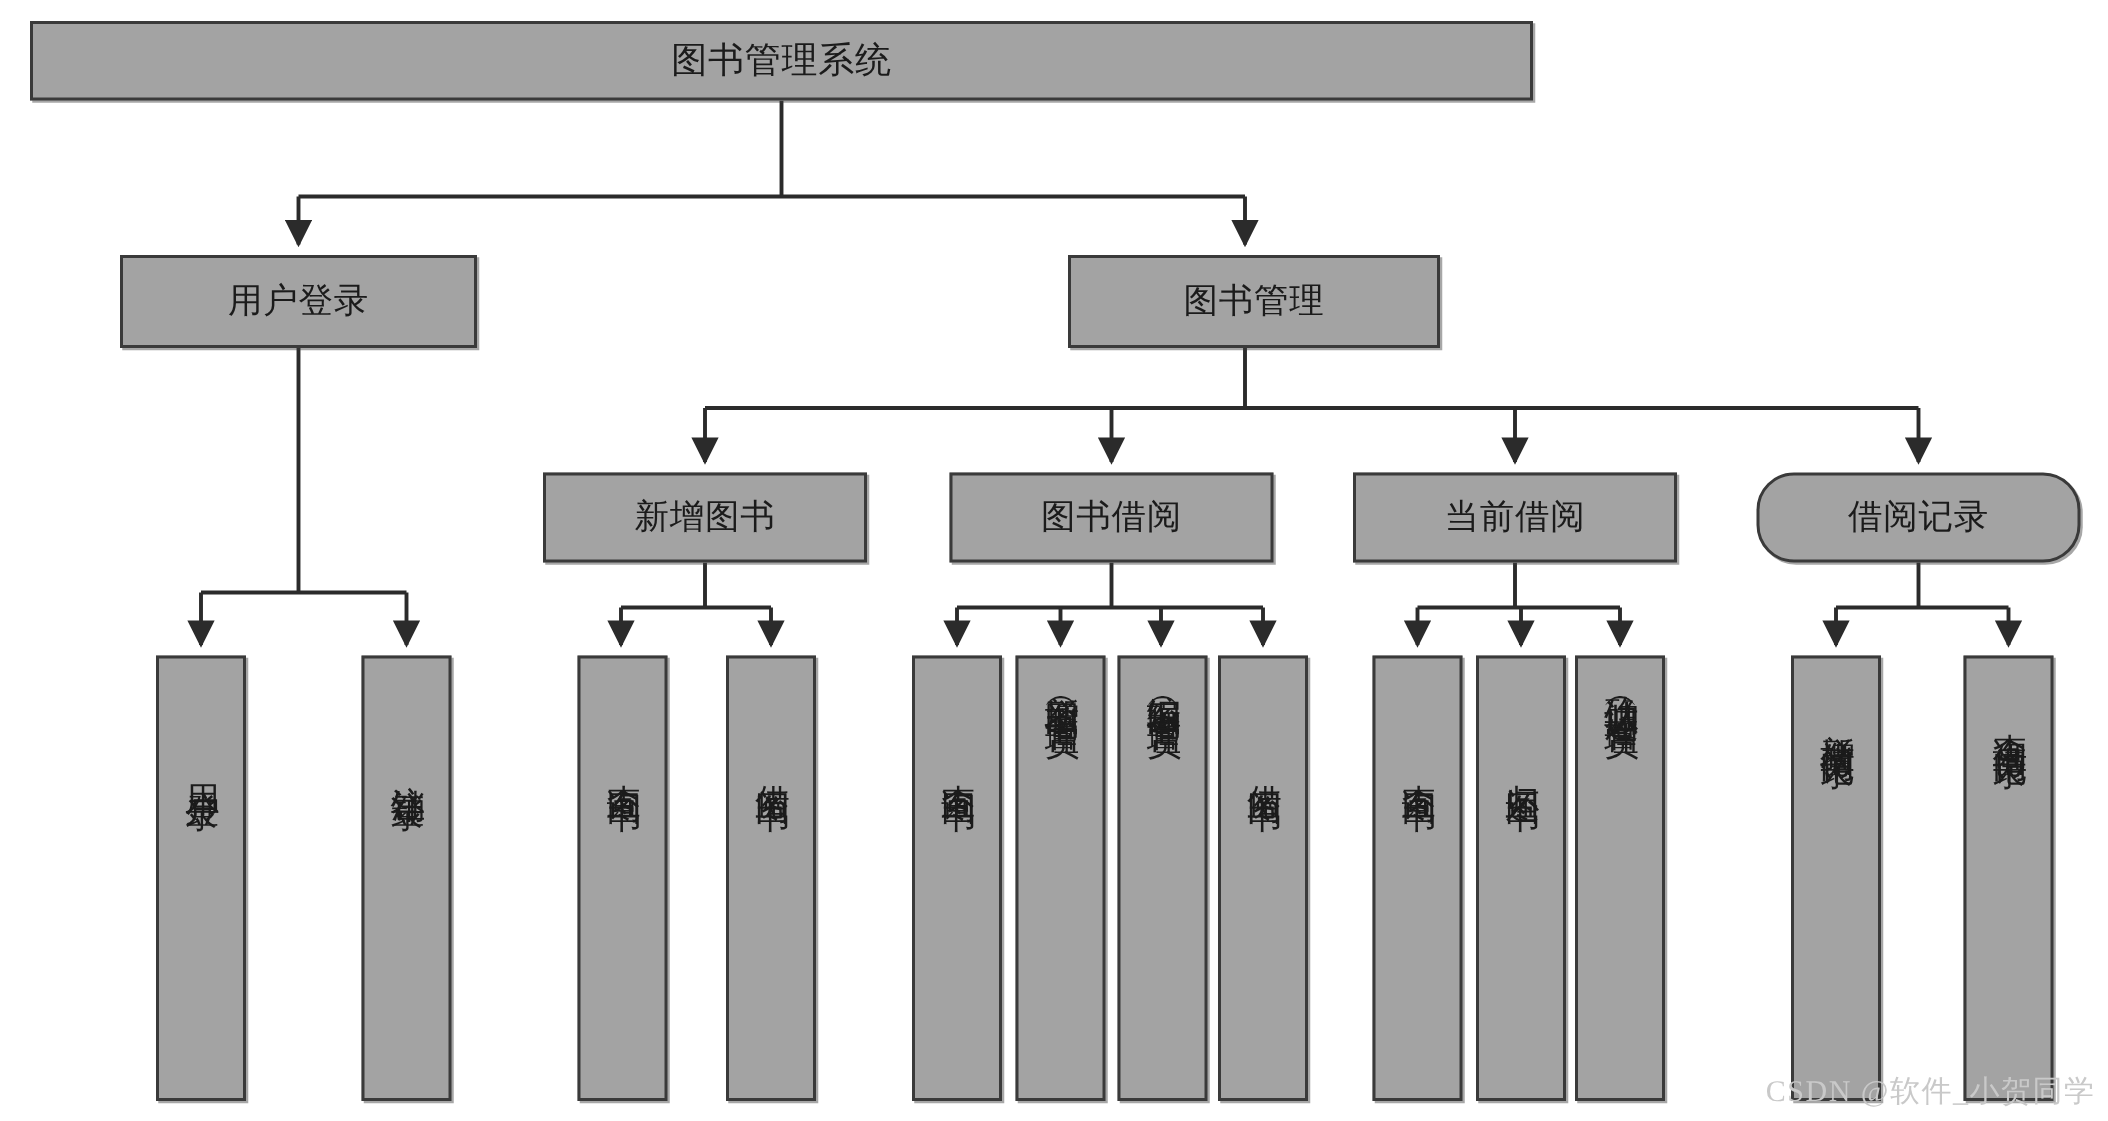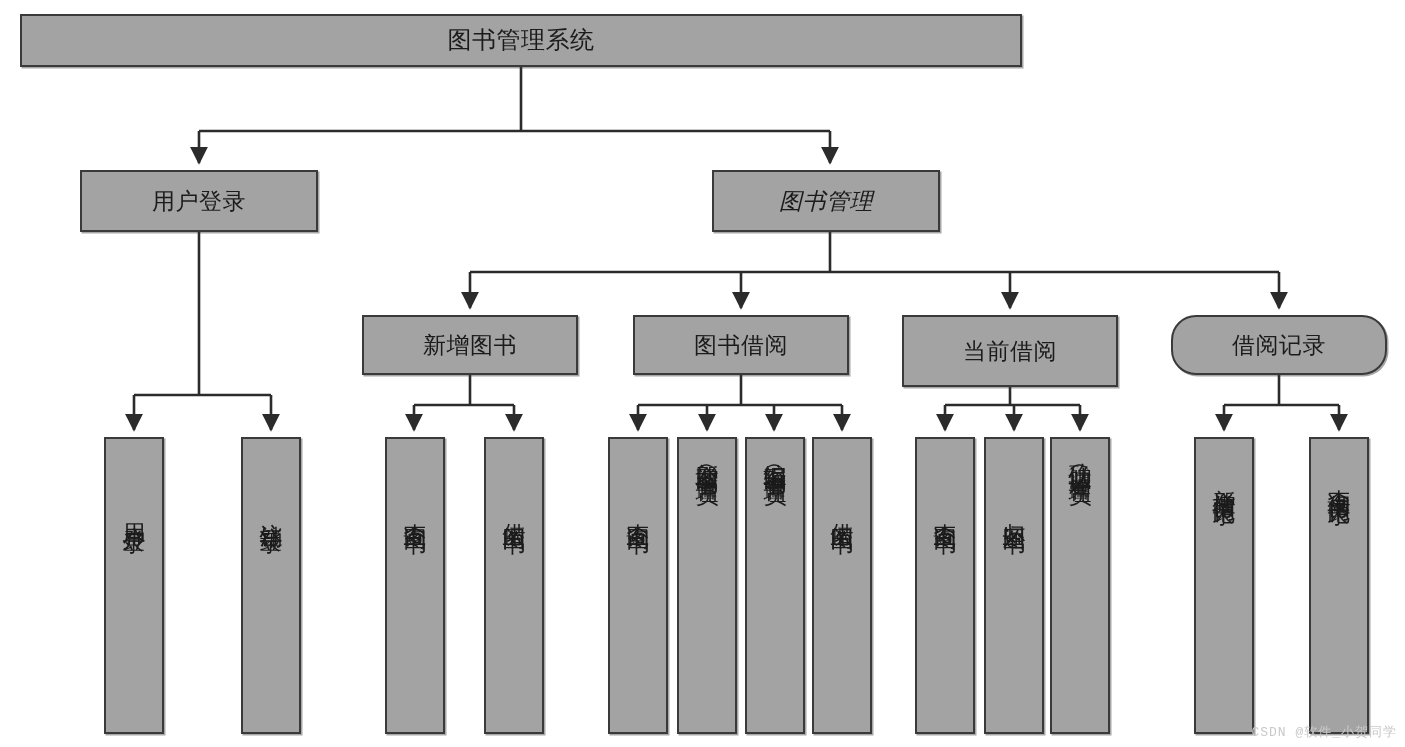--- a/index.html
+++ b/index.html
@@ -37,25 +37,25 @@
   .node.v .label{
     writing-mode:vertical-rl;
     text-orientation:upright;
     font-size:23px;
     letter-spacing:3px;
     line-height:1;
   }
   .watermark{
     position:absolute;
     right:8px;bottom:6px;
-    font-size:13px;
+    font-size:20px;
     color:#c9c9c9;
     letter-spacing:1px;
     white-space:nowrap;
-    font-family:Liberation Mono, monospace;
+    font-family:Liberation Serif, serif;
   }
 </style>
 </head>
 <body>
 
 <div id="diagram">
 
   <svg class="edges" viewBox="0 0 1405 747" xmlns="http://www.w3.org/2000/svg">
     <defs>
       <marker id="arrow" viewBox="0 0 10 10" refX="9" refY="5" markerWidth="7" markerHeight="7" orient="auto-start-reverse">
@@ -106,31 +106,31 @@
     </g>
   </svg>
 
   <div class="node h root" style="left:20px;top:14px;width:1002px;height:53px;">
     <span class="label">图书管理系统</span>
   </div>
 
   <div class="node h" style="left:80px;top:170px;width:238px;height:62px;">
     <span class="label">用户登录</span>
   </div>
-  <div class="node h" style="left:712px;top:170px;width:228px;height:62px;font-style:italic;">
+  <div class="node h" style="left:712px;top:170px;width:248px;height:62px;">
     <span class="label">图书管理</span>
   </div>
 
   <div class="node h" style="left:362px;top:315px;width:216px;height:60px;">
     <span class="label">新增图书</span>
   </div>
   <div class="node h" style="left:633px;top:315px;width:216px;height:60px;">
     <span class="label">图书借阅</span>
   </div>
-  <div class="node h" style="left:902px;top:315px;width:216px;height:72px;">
+  <div class="node h" style="left:902px;top:315px;width:216px;height:60px;">
     <span class="label">当前借阅</span>
   </div>
   <div class="node h" style="left:1171px;top:315px;width:216px;height:60px;border-radius:25px;">
     <span class="label">借阅记录</span>
   </div>
 
   <div class="node v" style="left:104px;top:437px;width:60px;height:297px;padding-top:66px;">
     <span class="label">用户登录</span>
   </div>
   <div class="node v" style="left:241px;top:437px;width:60px;height:297px;padding-top:66px;">

